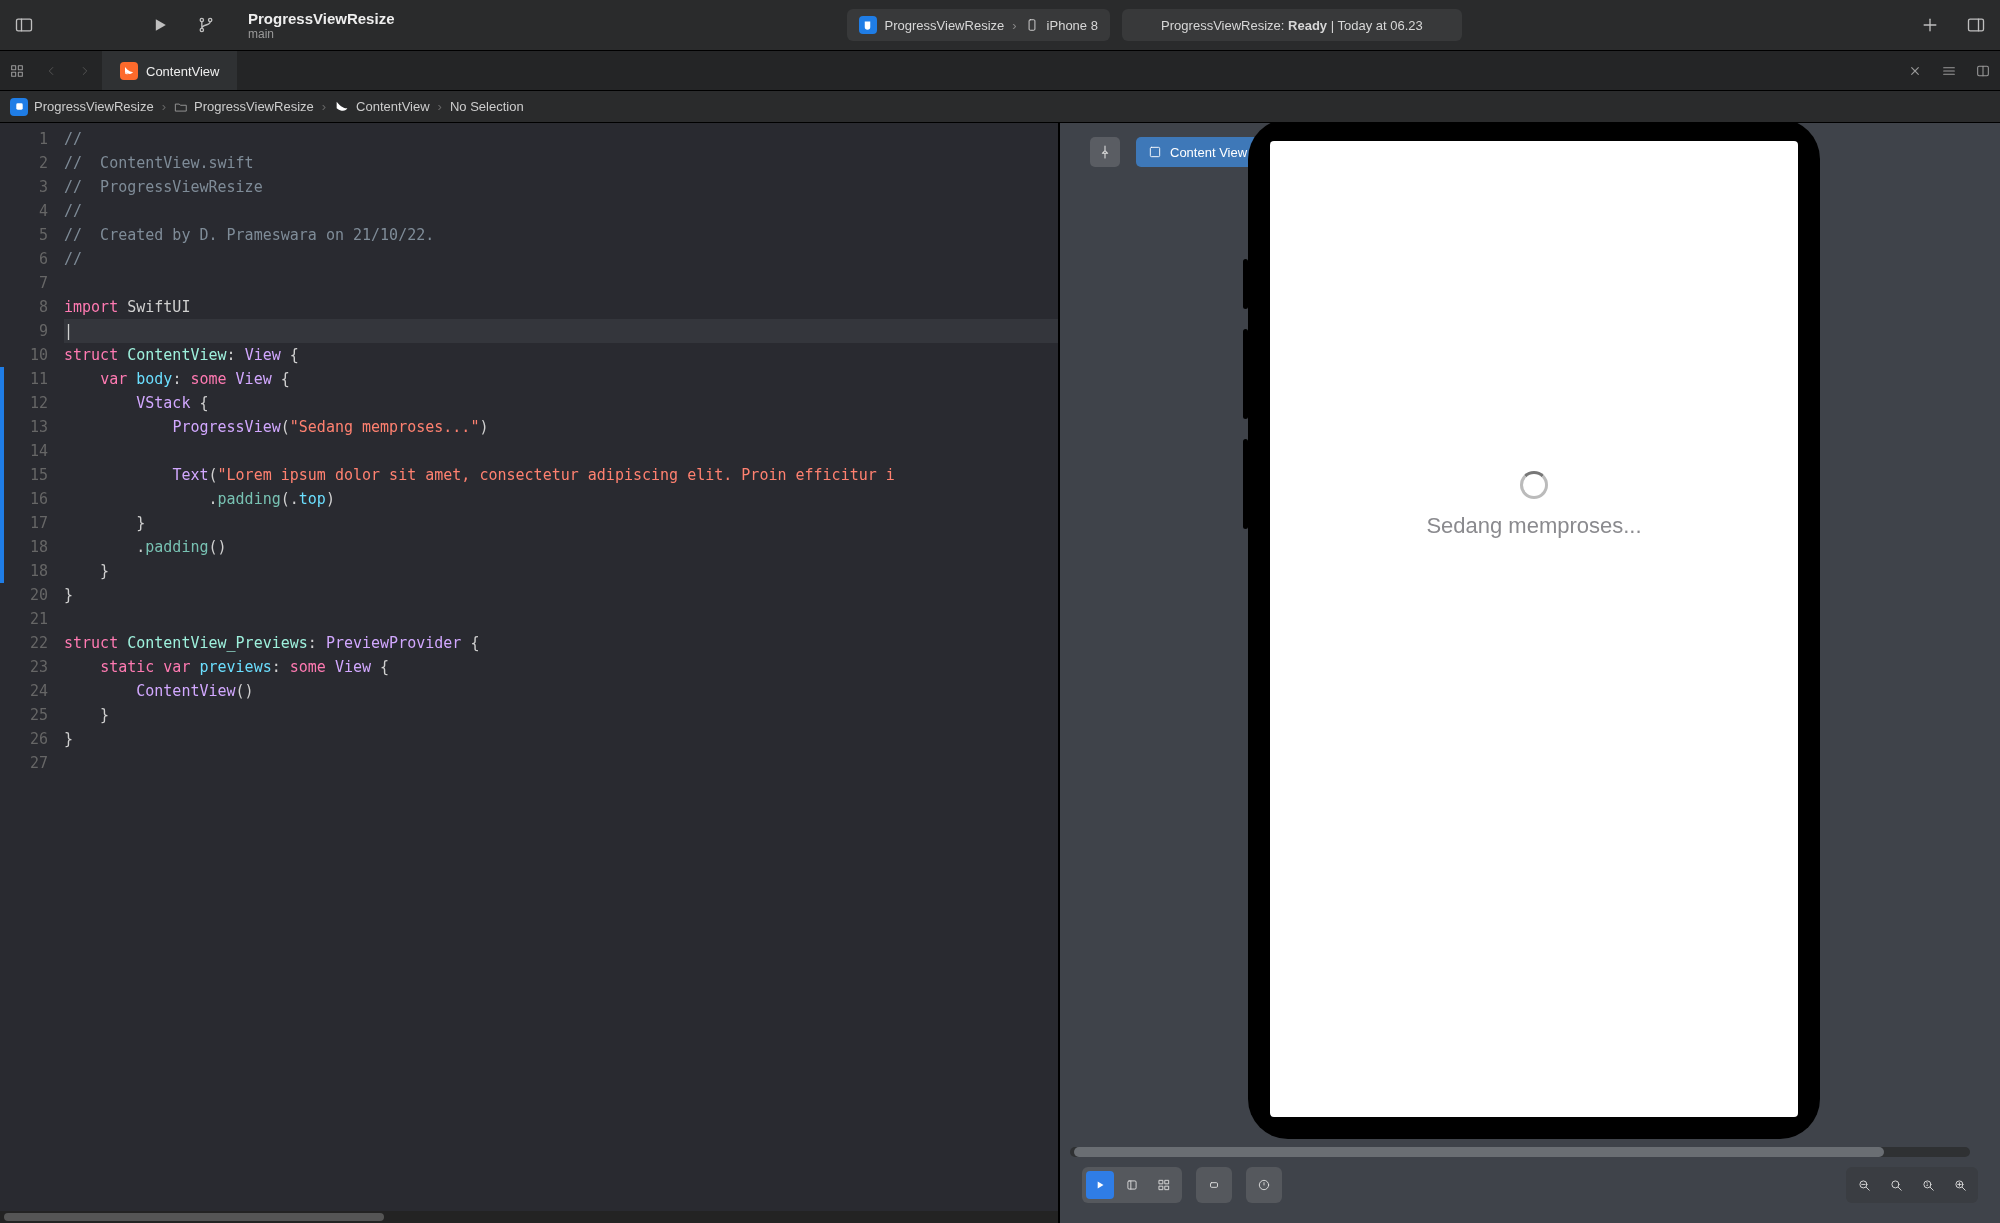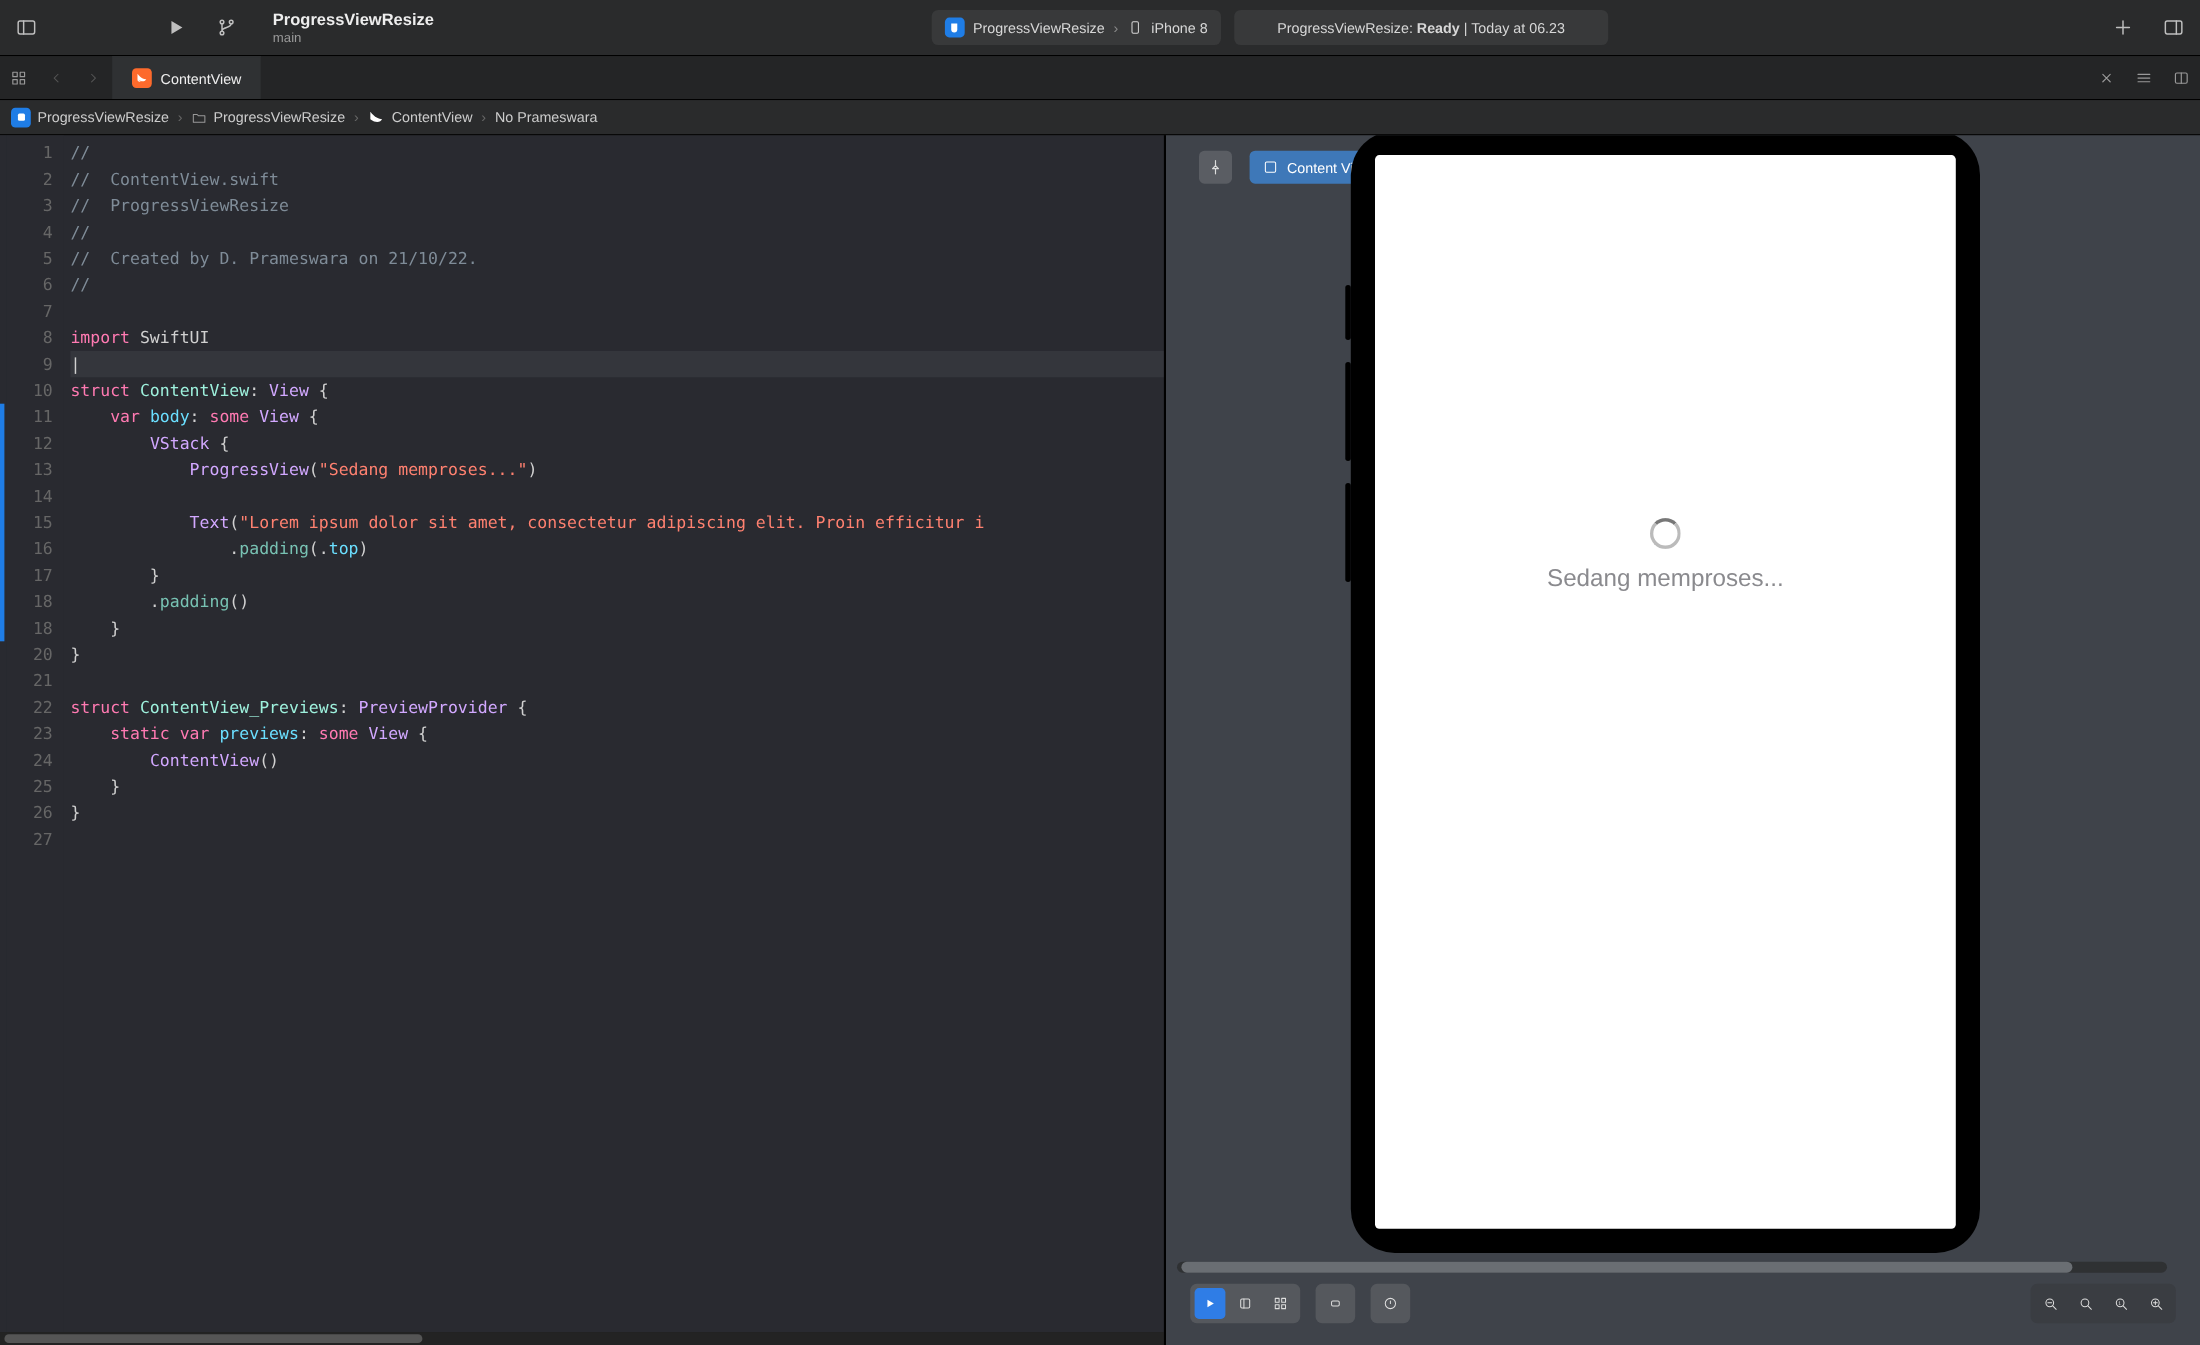--- a/index.html
+++ b/index.html
@@ -154,21 +154,21 @@
   display:flex;align-items:center;justify-content:center; color:#ddd;
 }
 .contentview-chip {
   left: 76px; height:30px; background:#3e78b8; border-radius:5px;
   display:flex; align-items:center; gap:8px; padding: 0 12px; font-size:13px; color:#fff;
 }
 
 
 .device {
   position:absolute;
-  left: 168px; top: -4px;
+  left: 188px; top: -4px;
   width: 572px; height: 1020px;
   background:#000;
   border-radius: 40px;
   padding: 22px;
 }
 .device-side-top, .device-side-mid, .device-side-bot {
   position:absolute; left:-5px; width:5px; background:#000; border-radius:3px;
 }
 .device-side-top { top:140px; height:50px;}
 .device-side-mid { top:210px; height:90px;}
@@ -353,21 +353,21 @@
   <span class="crumb">
     <span class="swift-chip" style="width:16px;height:16px">
       <svg viewBox="0 0 24 24">
           <path d="M4 4c6 8 12 10 16 10-2 4-8 6-16 0" fill="#fff" stroke="none"></path>
         </svg>
     </span>
     <span>ContentView</span>
   </span>
   <span class="chev">›</span>
   <span class="crumb">
-    <span>No Prameswara</span>
+    <span>No Selection</span>
   </span>
 </div>
 
 <div class="main">
 
   <div class="editor-pane">
     <div class="code-area">
       <div class="gutter-changebar" id="changebar" style="position: relative;">
           <div class="blue" style="top: 244px; height: 216px; width: 4px; left: 0px;"></div>
         </div>

